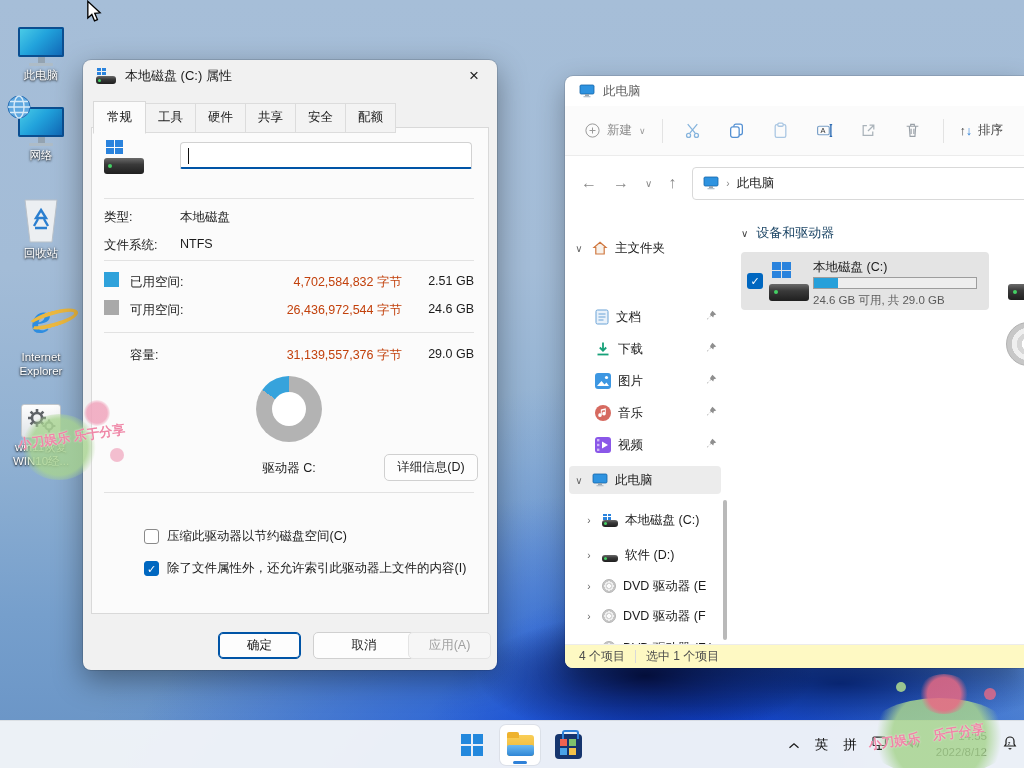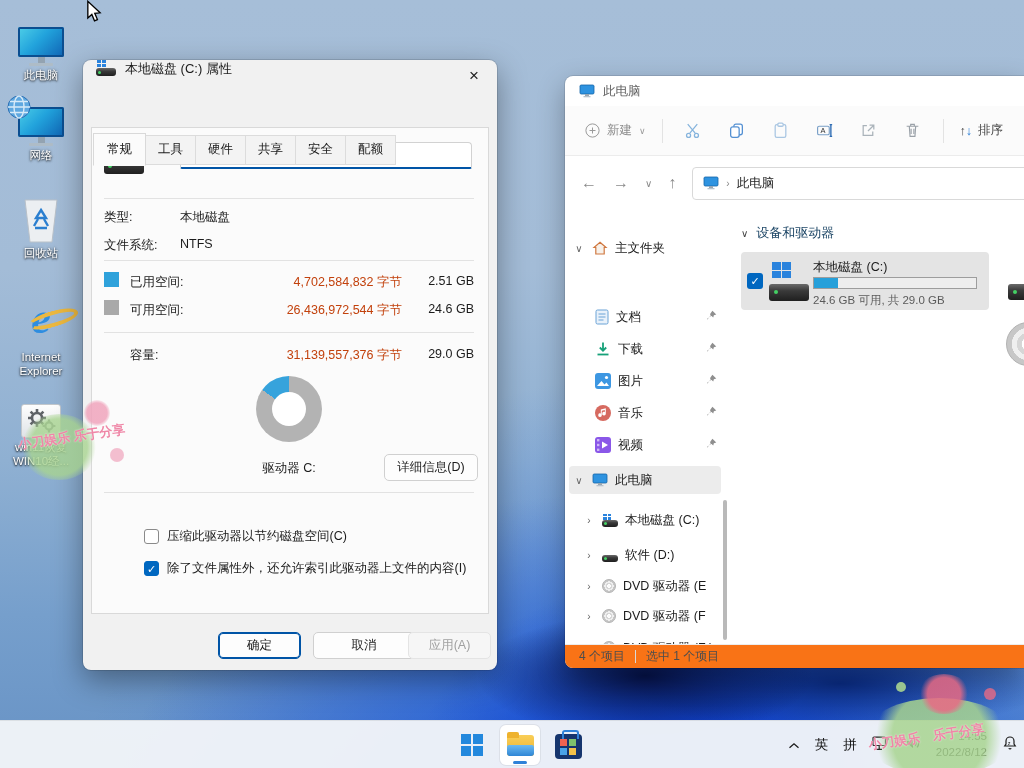--- a/index.html
+++ b/index.html
@@ -21,26 +21,26 @@
   .mon { position:relative; width:46px; }
   .mon .scr { width:46px; height:30px; border-radius:2px; background:linear-gradient(135deg,#4fd0e8 0%,#22a3dc 45%,#0f63b4 100%); box-shadow:inset 0 0 0 2px #0b4e90; }
   .mon .neck { width:7px; height:6px; background:#93a3b1; margin:0 auto; }
   .mon .base { width:24px; height:3px; background:#aebcc7; margin:0 auto; border-radius:1px; }
   .ie-e { font:italic bold 44px "Liberation Serif", serif; color:#2e8de0; position:relative; line-height:44px; }
   .ie-ring { position:absolute; width:52px; height:16px; border:4px solid #ecb83f; border-left-color:transparent; border-radius:50%; top:14px; left:-4px; transform:rotate(-16deg); }
   .gearbox { width:40px; height:34px; background:linear-gradient(#fefefe,#dfe3e7); border:1px solid #c2c7cc; border-radius:3px; display:flex; align-items:center; justify-content:center; }
 
   
   .dialog { position:absolute; left:83px; top:60px; width:414px; height:610px; background:#f1f1f1; border-radius:8px; box-shadow:0 10px 30px rgba(0,0,0,.38), 0 0 0 1px rgba(0,0,0,.12); z-index:10; }
-  .dlg-title { position:absolute; top:0; left:0; right:0; height:32px; display:flex; align-items:flex-start; padding-left:13px; }
+  .dlg-title { position:absolute; top:0; left:0; right:0; height:32px; display:flex; align-items:center; padding-left:13px; }
   .dlg-title .t { font-size:13px; color:#1a1a1a; margin-left:9px; }
   .dlg-close { position:absolute; right:4px; top:2px; width:38px; height:28px; display:flex; align-items:center; justify-content:center; font-size:17px; color:#222; border-radius:5px; }
   .tabs { position:absolute; left:10px; top:40px; z-index:3; display:flex; align-items:flex-end; }
   .tab { font-size:12.5px; color:#1a1a1a; padding:5px 12px 6px; background:#f3f3f3; border:1px solid #dcdcdc; border-left:none; }
-  .tab:first-child { border-left:1px solid #dcdcdc;margin-top:32px; }
+  .tab:first-child { border-left:1px solid #dcdcdc; }
   .tab.active { background:#fbfbfb; border:1px solid #d9d9d9; border-bottom:1px solid #fbfbfb; padding:7px 13px 7px; position:relative; top:1px; }
   .page { position:absolute; left:8px; top:67px; width:398px; height:487px; background:#fbfbfb; border:1px solid #d9d9d9; }
   .hdd { position:relative; }
   .hdd .logo { position:absolute; display:grid; grid-template-columns:1fr 1fr; grid-template-rows:1fr 1fr; gap:1px; }
   .hdd .logo i { background:#2a83dd; }
   .hdd .body { position:absolute; left:0; right:0; bottom:0; background:linear-gradient(#6a6a6a 0%,#3a3a3a 40%,#1f1f1f 100%); border-radius:3px; }
   .hdd .led { position:absolute; width:4px; height:4px; border-radius:50%; background:#44d164; }
   .vol-input { position:absolute; left:88px; top:14px; width:292px; height:27px; background:#fff; border:1px solid #d2d2d2; border-bottom:2px solid #0054a6; border-radius:4px 4px 2px 2px; }
   .caret { position:absolute; left:7px; top:5px; width:1px; height:16px; background:#111; }
   .sep { position:absolute; left:12px; right:14px; height:1px; background:#e2e2e2; }
@@ -79,21 +79,21 @@
   .main { position:absolute; left:170px; top:0; right:0; bottom:0; }
   .grp { position:absolute; left:6px; top:14px; display:flex; align-items:center; gap:8px; font-size:13px; color:#1d4666; }
   .tile { position:absolute; left:6px; width:248px; border-radius:4px; }
   .tile.sel { background:#e4e4e4; }
   .bar { position:absolute; left:72px; top:25px; width:164px; height:12px; border:1px solid #9d9d9d; background:#eee; }
   .bar-fill { height:100%; background:#26a0da; }
   .tname { position:absolute; left:72px; top:7px; font-size:12.5px; color:#1a1a1a; white-space:nowrap; }
   .tinfo { position:absolute; left:72px; font-size:11.5px; color:#5a5a5a; white-space:nowrap; }
   .disc { border-radius:50%; background:radial-gradient(circle,#fafafa 0 14%,#fff 15% 21%,#d6d6d6 22% 37%,#efefef 38% 54%,#c7c7c7 55% 72%,#e2e2e2 73% 100%); border:1px solid #b2b2b2; position:relative; }
   .disc .lbl { position:absolute; left:50%; transform:translateX(-50%); bottom:-3px; background:#111; color:#fff; font-size:7px; padding:1px 3px; border-radius:2px; letter-spacing:.2px; }
-  .ex-status { position:absolute; left:0; right:0; bottom:0; height:24px; border-top:1px solid #ececec; background:#f97316; display:flex; align-items:center; gap:10px; padding-left:14px; font-size:12px; color:#4d4d4d; }
+  .ex-status { position:absolute; left:0; right:0; bottom:0; height:24px; border-top:1px solid #ececec; background:#fef9c3; display:flex; align-items:center; gap:10px; padding-left:14px; font-size:12px; color:#4d4d4d; }
   .st-div { width:1px; height:13px; background:#d9d9d9; }
 
   
   .taskbar { position:absolute; left:0; right:0; bottom:0; height:48px; background:rgba(241,244,248,.97); border-top:1px solid rgba(0,0,0,.07); z-index:30; }
   .tb-center { position:absolute; left:452px; top:0; height:48px; display:flex; align-items:center; gap:8px; }
   .tk { width:40px; height:40px; border-radius:6px; display:flex; align-items:center; justify-content:center; position:relative; }
   .tk.active { background:#fff; box-shadow:0 0 0 1px rgba(0,0,0,.06); }
   .tk .pill { position:absolute; bottom:1px; left:50%; transform:translateX(-50%); width:14px; height:3px; border-radius:2px; background:#2f81d8; }
   .winlogo { display:grid; grid-template-columns:10px 10px; grid-template-rows:10px 10px; gap:2px; }
   .winlogo i { background:#2388dd; }

